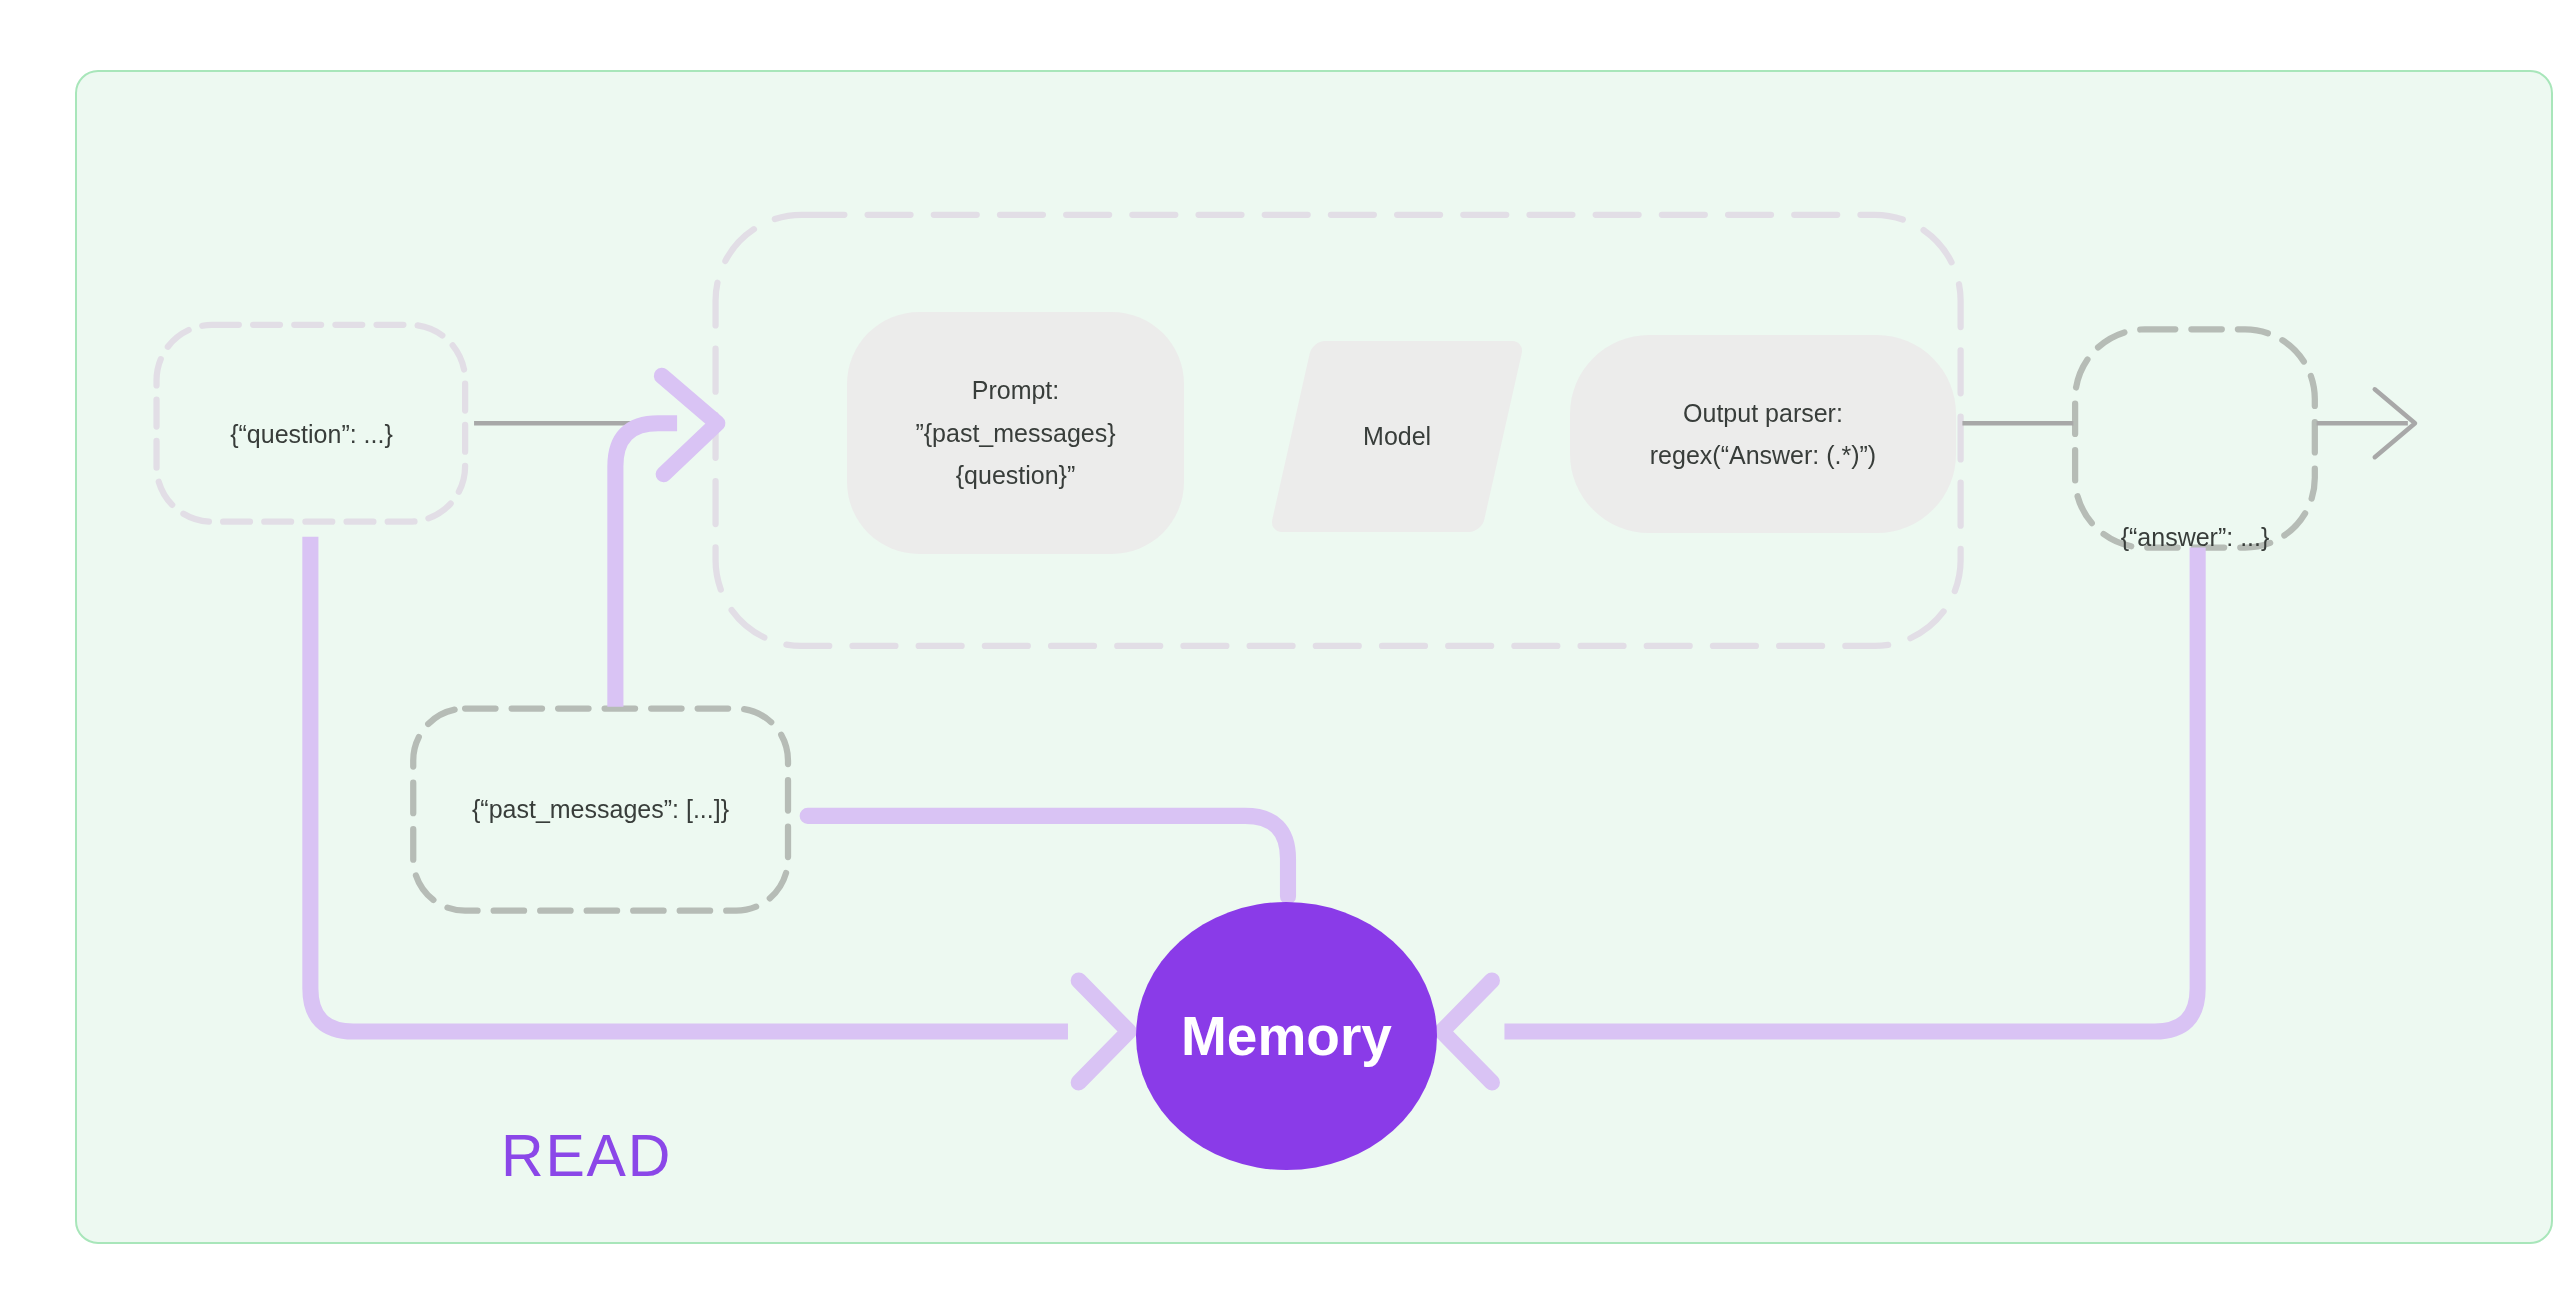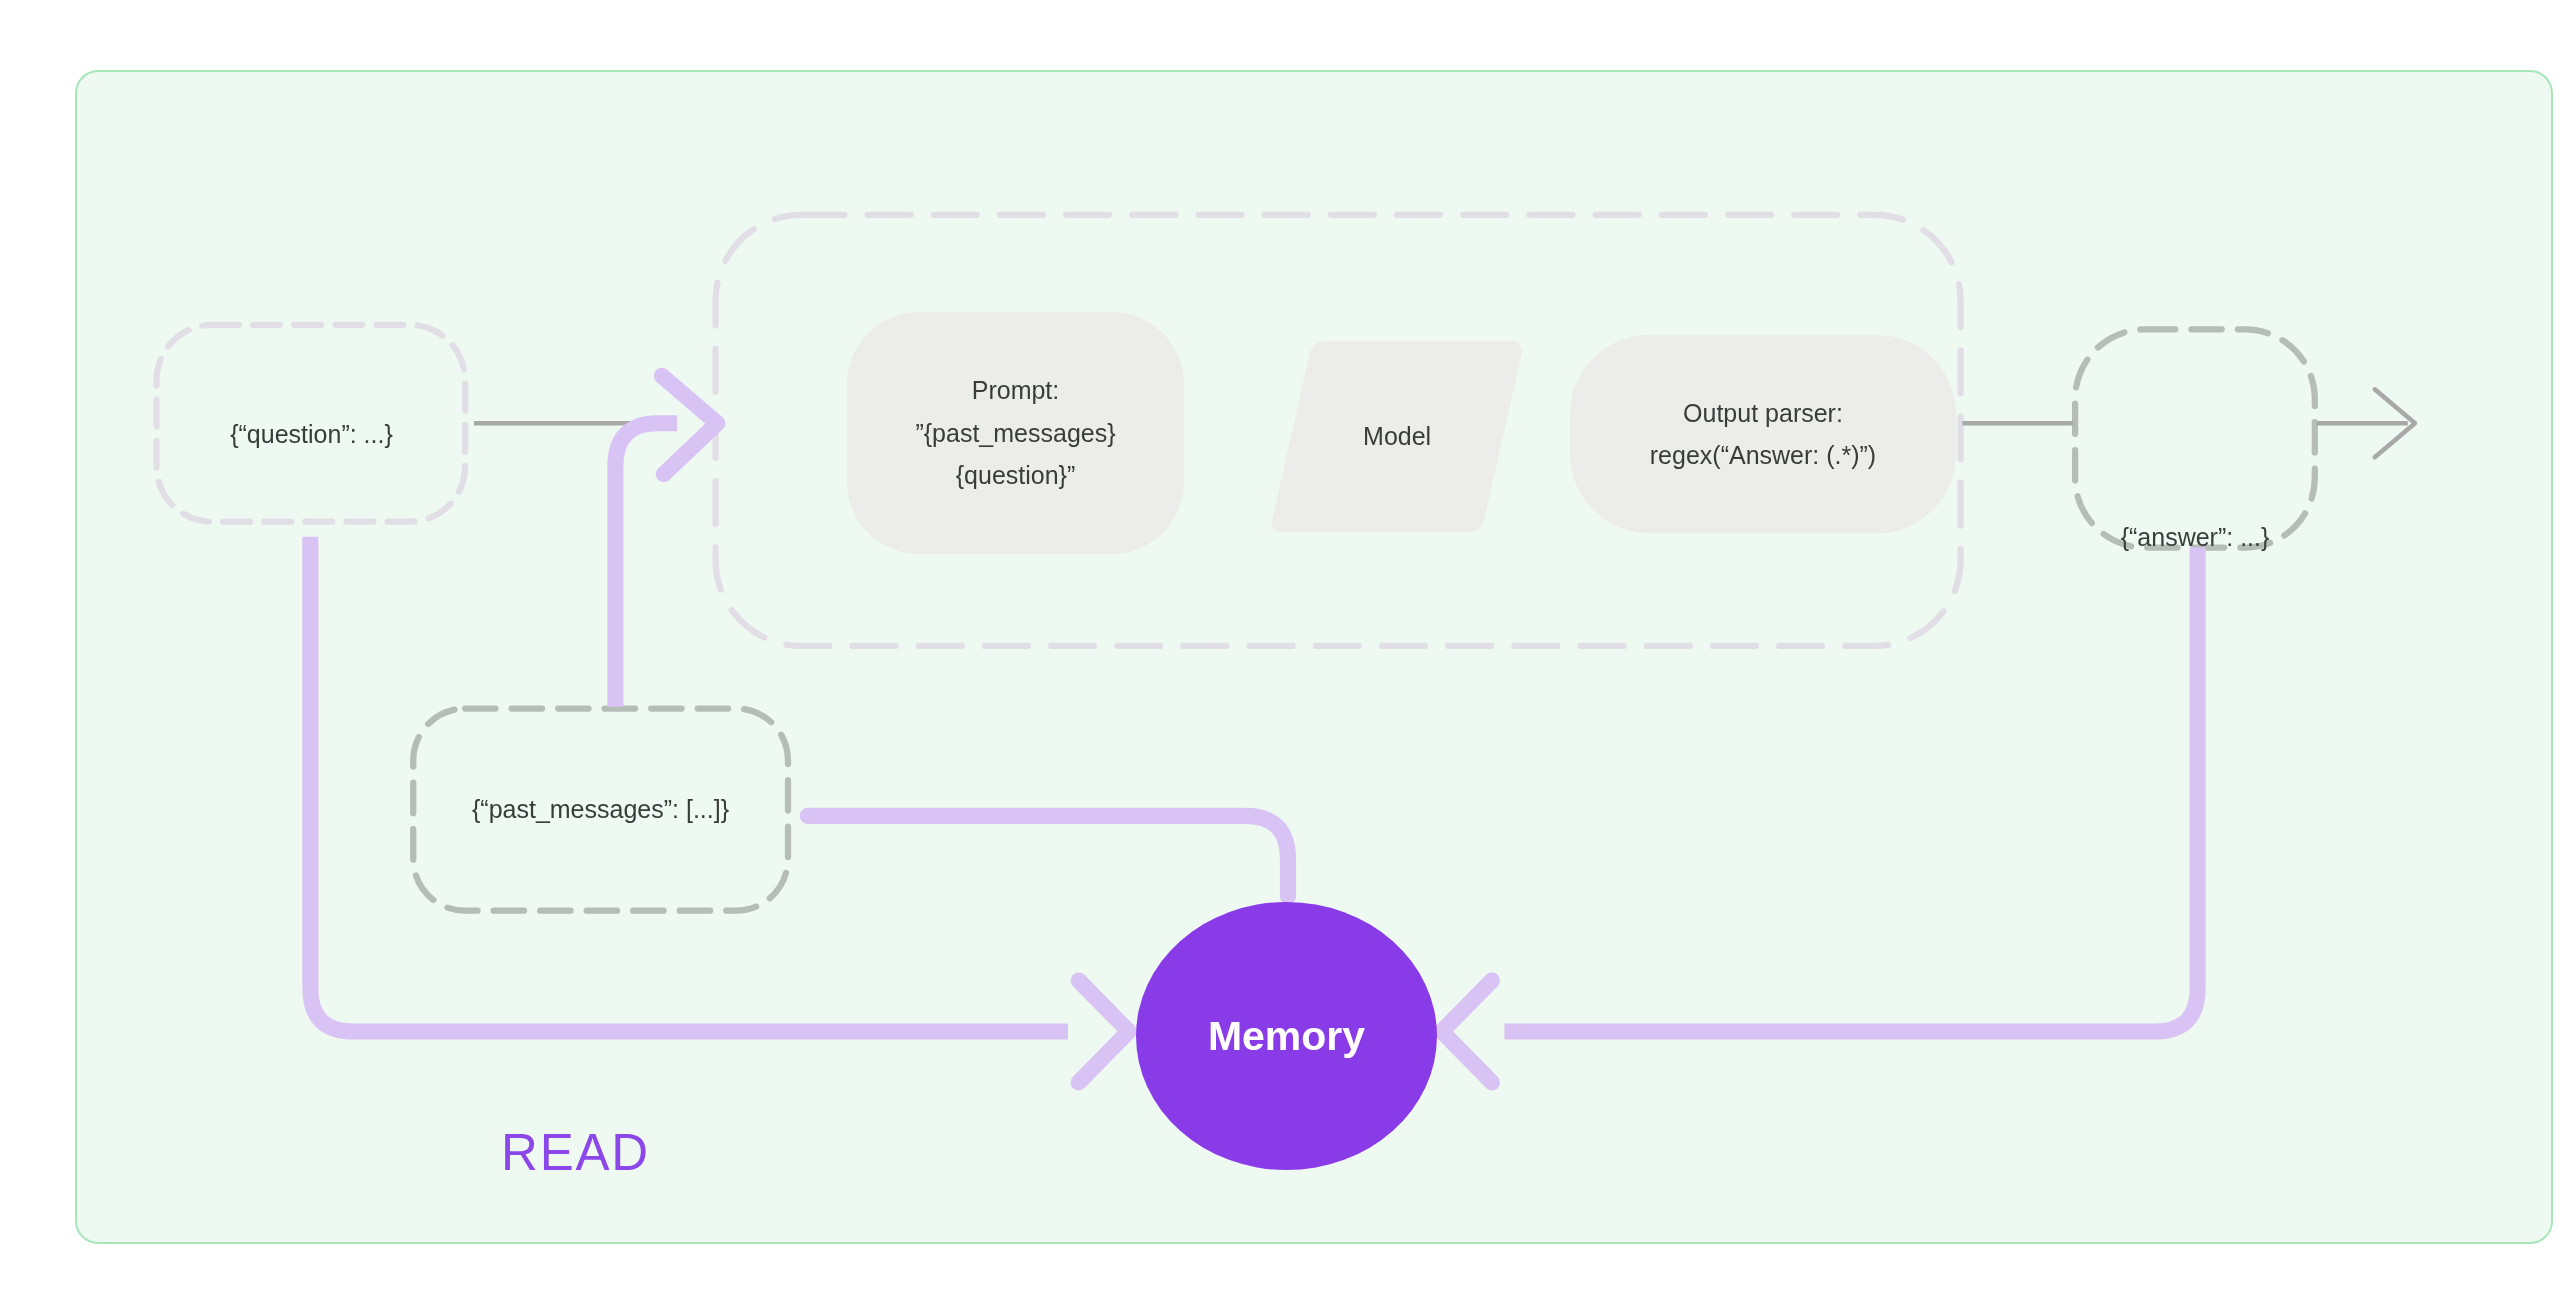--- a/index.html
+++ b/index.html
@@ -28,22 +28,22 @@
   .model-node{left:1291px;top:341px;width:212px;height:191px;border-radius:12.5px;
         transform:skewX(-12.7deg);}
   .model-node .unskew{transform:skewX(12.7deg);}
   .parser-node{left:1570px;top:335px;width:386px;height:198px;border-radius:79px;}
   .question-label{left:157px;top:336px;width:309px;height:197px;text-align:center;}
   .past-label{left:413px;top:708px;width:375px;height:202px;}
   .answer-label{left:2075px;top:340px;width:240px;height:218px;align-items:flex-end;}
   .memory-node{position:absolute;left:1136px;top:902px;width:301px;height:268px;
         border-radius:50%;background:var(--memory-fill);display:flex;
         align-items:center;justify-content:center;}
-  .memory-node .memory-text{color:var(--memory-text);font-size:41px;font-weight:bold;}
-  .big-annotation{position:absolute;color:var(--annotation-purple);font-size:51px;
+  .memory-node .memory-text{color:var(--memory-text);font-size:55px;font-weight:bold;}
+  .big-annotation{position:absolute;color:var(--annotation-purple);font-size:59px;
         line-height:1;letter-spacing:1.8px;}
   .read-annotation{left:501px;top:1127px;}
   .write-annotation{left:1753px;top:1127px;}
 </style>
 </head>
 <body>
 
 <div class="stage">
 
   <div class="card"></div>

